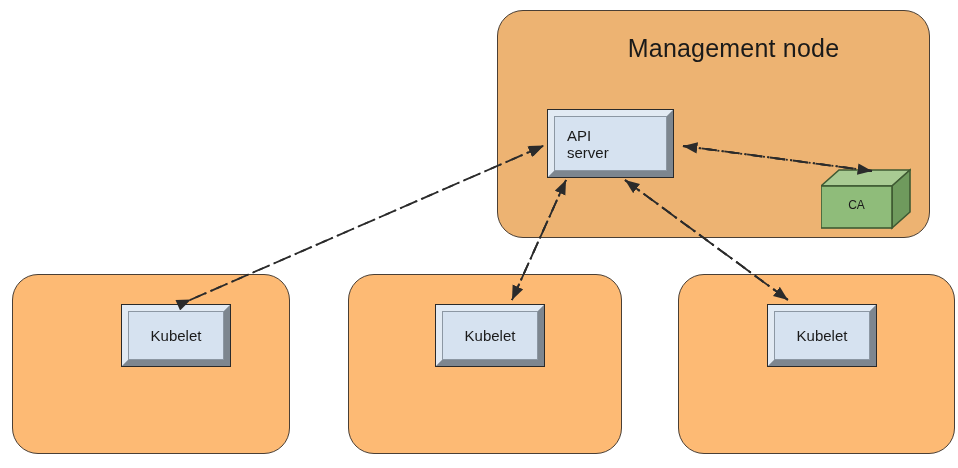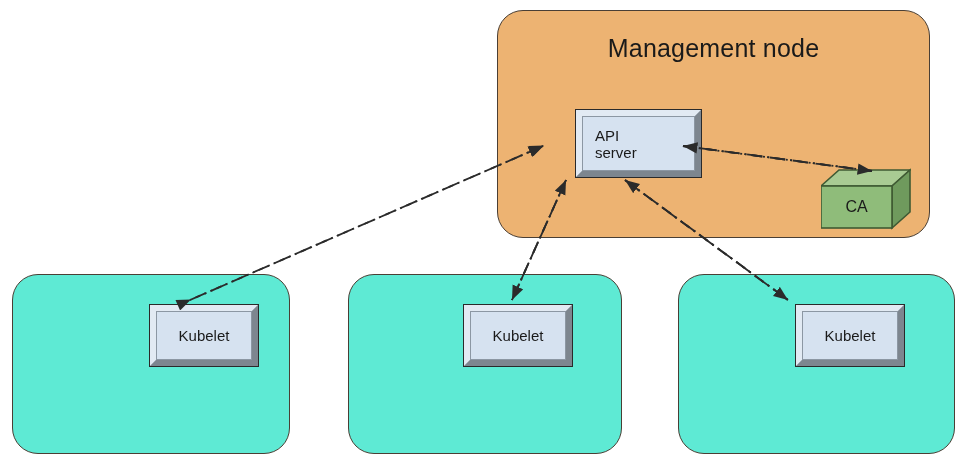--- a/index.html
+++ b/index.html
@@ -23,41 +23,41 @@
   .group-box {
     position: absolute;
     box-sizing: border-box;
     border: 1.5px solid #4a3f35;
     border-radius: 26px;
   }
   .group-box.mgmt {
     background: #edb372;
   }
   .group-box.worker {
-    background: #5eead4;
+    background: #fdba74;
   }
   .group-title {
     position: absolute;
     left: 0;
     width: 100%;
     text-align: center;
     color: #1a1a1a;
     font-size: 25px;
     line-height: 30px;
     font-family: "Liberation Sans", sans-serif;
     letter-spacing: 0.2px;
+    padding-left: 20px;
   }
   
   .component {
     position: absolute;
     box-sizing: border-box;
     border: 1.5px solid #2a2a2a;
     background: #b9c2cc;
     padding: 6px;
-    margin-left: 28px;
   }
   .component .bevel-tl,
   .component .bevel-br {
     position: absolute;
     top: 0; left: 0; right: 0; bottom: 0;
     pointer-events: none;
   }
   .component .bevel-tl {
     border-top: 6px solid #e2eaf3;
     border-left: 6px solid #e2eaf3;
@@ -97,21 +97,21 @@
   .cuboid {
     position: absolute;
   }
   .cuboid .ca-label {
     position: absolute;
     left: 0;
     top: 36px;
     width: 68px;
     text-align: center;
     color: #1a1a1a;
-    font-size: 16px;
+    font-size: 12px;
     font-family: "Liberation Sans", sans-serif;
     pointer-events: none;
   }
   
   #connectors {
     position: absolute;
     top: 0; left: 0;
     width: 958px;
     height: 468px;
     pointer-events: none;

